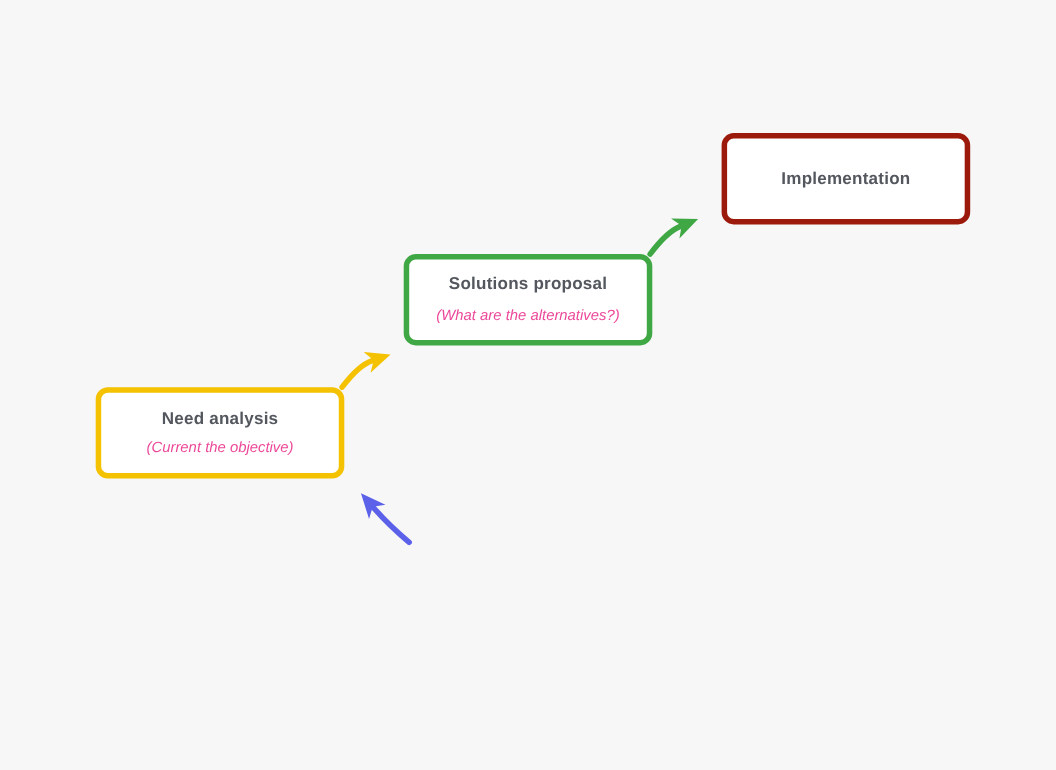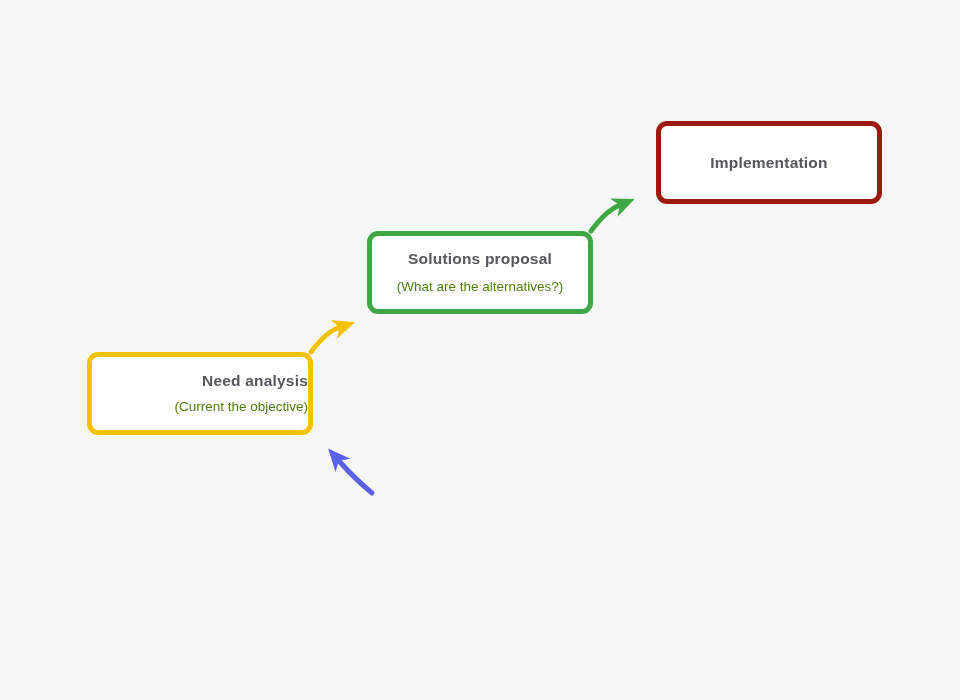--- a/index.html
+++ b/index.html
@@ -44,22 +44,23 @@
   .stage-title {
     font-size: 15.5px;
     font-weight: 700;
     color: #54585e;
     letter-spacing: 0.2px;
     line-height: 1.15;
   }
   .stage-subtitle {
     font-size: 13.5px;
     font-weight: 400;
-    color: #4d7c0f;
+    color: #ec4899;
     line-height: 1.1;
+    font-style: italic;
   }
   .box-current       { left: 367px; top: 491px; }
   .box-need          { left: 87px;  top: 352px; }
   .box-solutions     { left: 367px; top: 231px; gap: 12px; }
   .box-implementation{ left: 656px; top: 121px; }
 </style>
 </head>
 <body>
 
 <div class="canvas" style="background: rgb(247, 247, 247);">
@@ -78,21 +79,21 @@
     </defs>
 
     <path d="M 372 493 Q 354 478 340 462" fill="none" stroke-width="5" stroke-linecap="round" marker-end="url(#mk-blue)" stroke="#5b61e9"></path>
 
     <path d="M 311 352 Q 326 332 338 328" fill="none" stroke-width="5" stroke-linecap="round" marker-end="url(#mk-yellow)" stroke="#f4c200"></path>
 
     <path d="M 591 231 Q 606 211 618 206" fill="none" stroke-width="5" stroke-linecap="round" marker-end="url(#mk-green)" stroke="#3fa845"></path>
   </svg>
 
 
-  <div class="stage-box box-need" style="border-color: rgb(244, 194, 0); align-items: flex-end;">
+  <div class="stage-box box-need" style="border-color: rgb(244, 194, 0);">
     <div class="stage-title">Need analysis</div>
     <div class="stage-subtitle">(Current the objective)</div>
   </div>
 
   <div class="stage-box box-solutions" style="border-color: rgb(63, 168, 69);">
     <div class="stage-title">Solutions proposal</div>
     <div class="stage-subtitle">(What are the alternatives?)</div>
   </div>
 
   <div class="stage-box box-implementation" style="border-color: rgb(156, 26, 11);">

